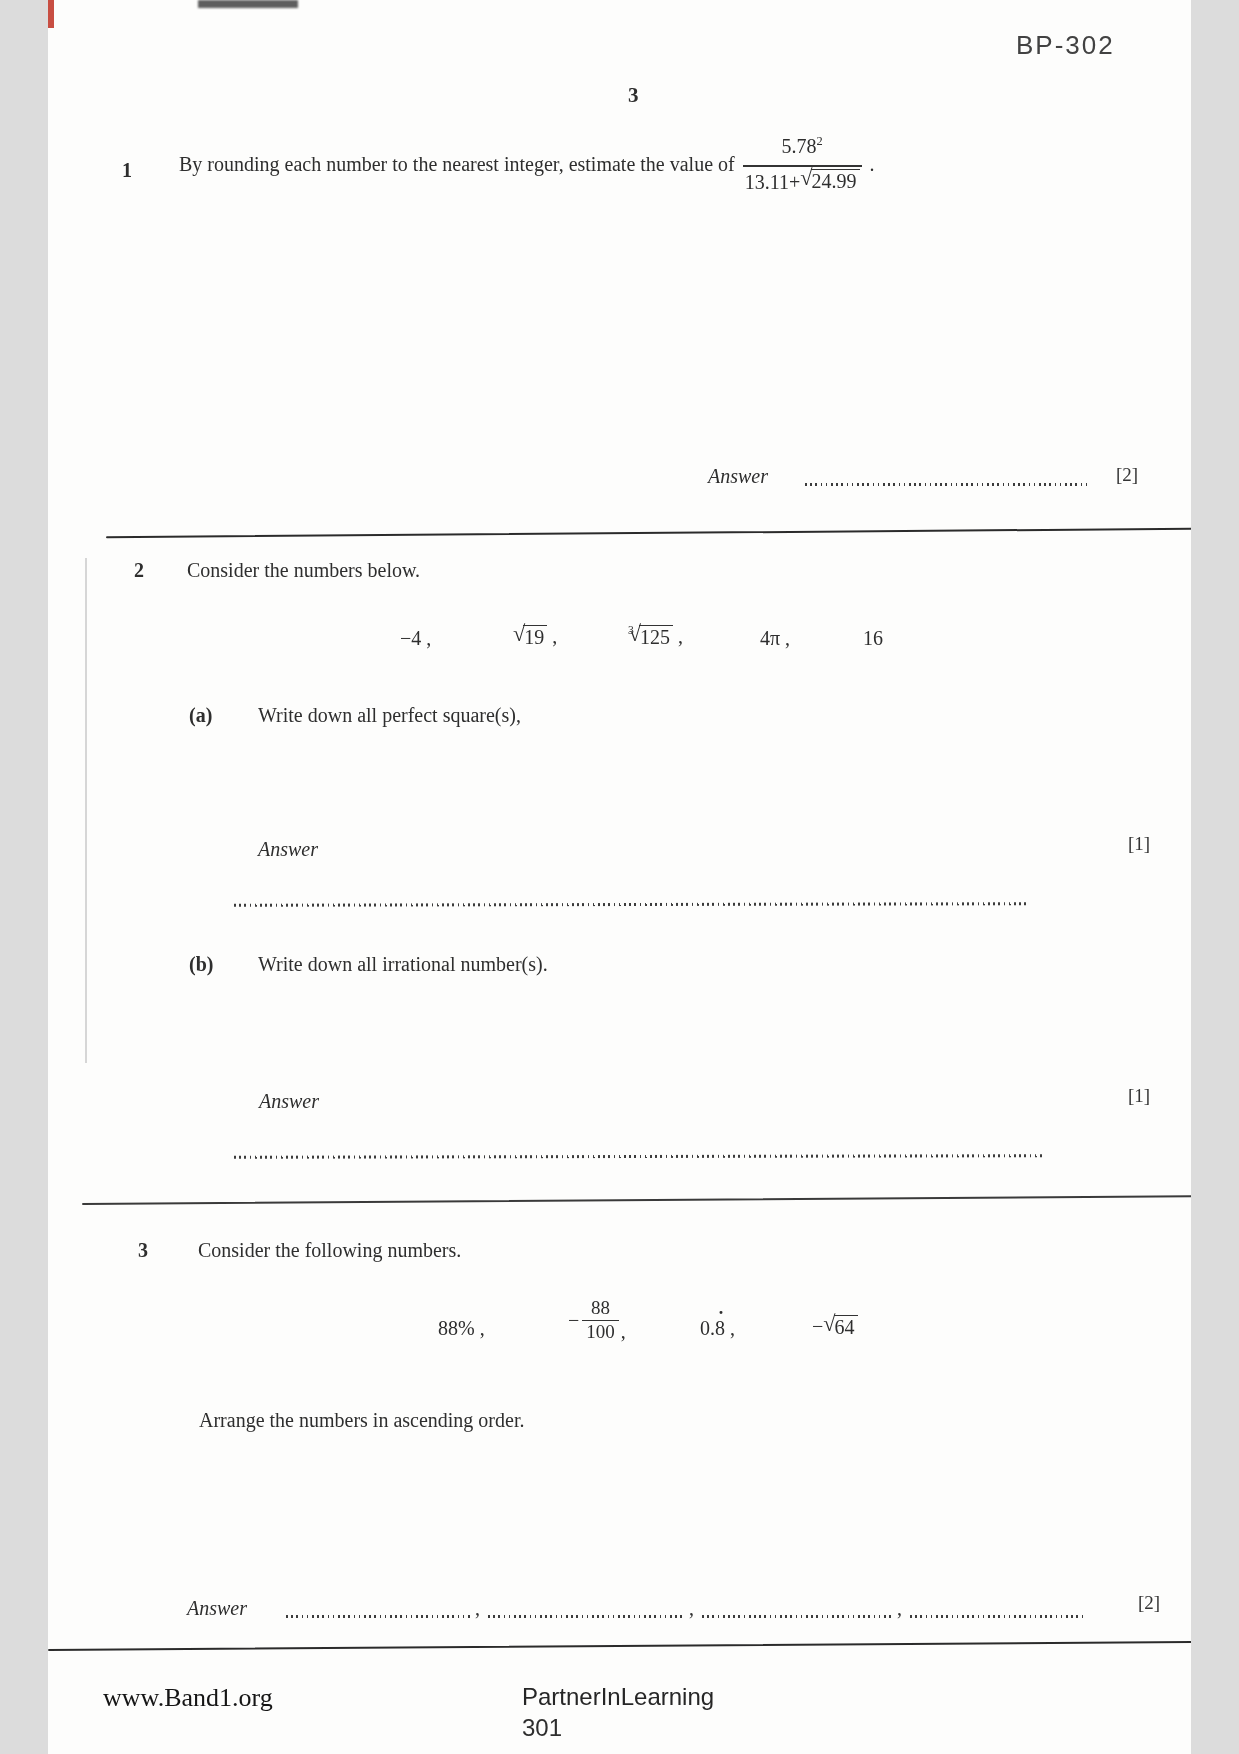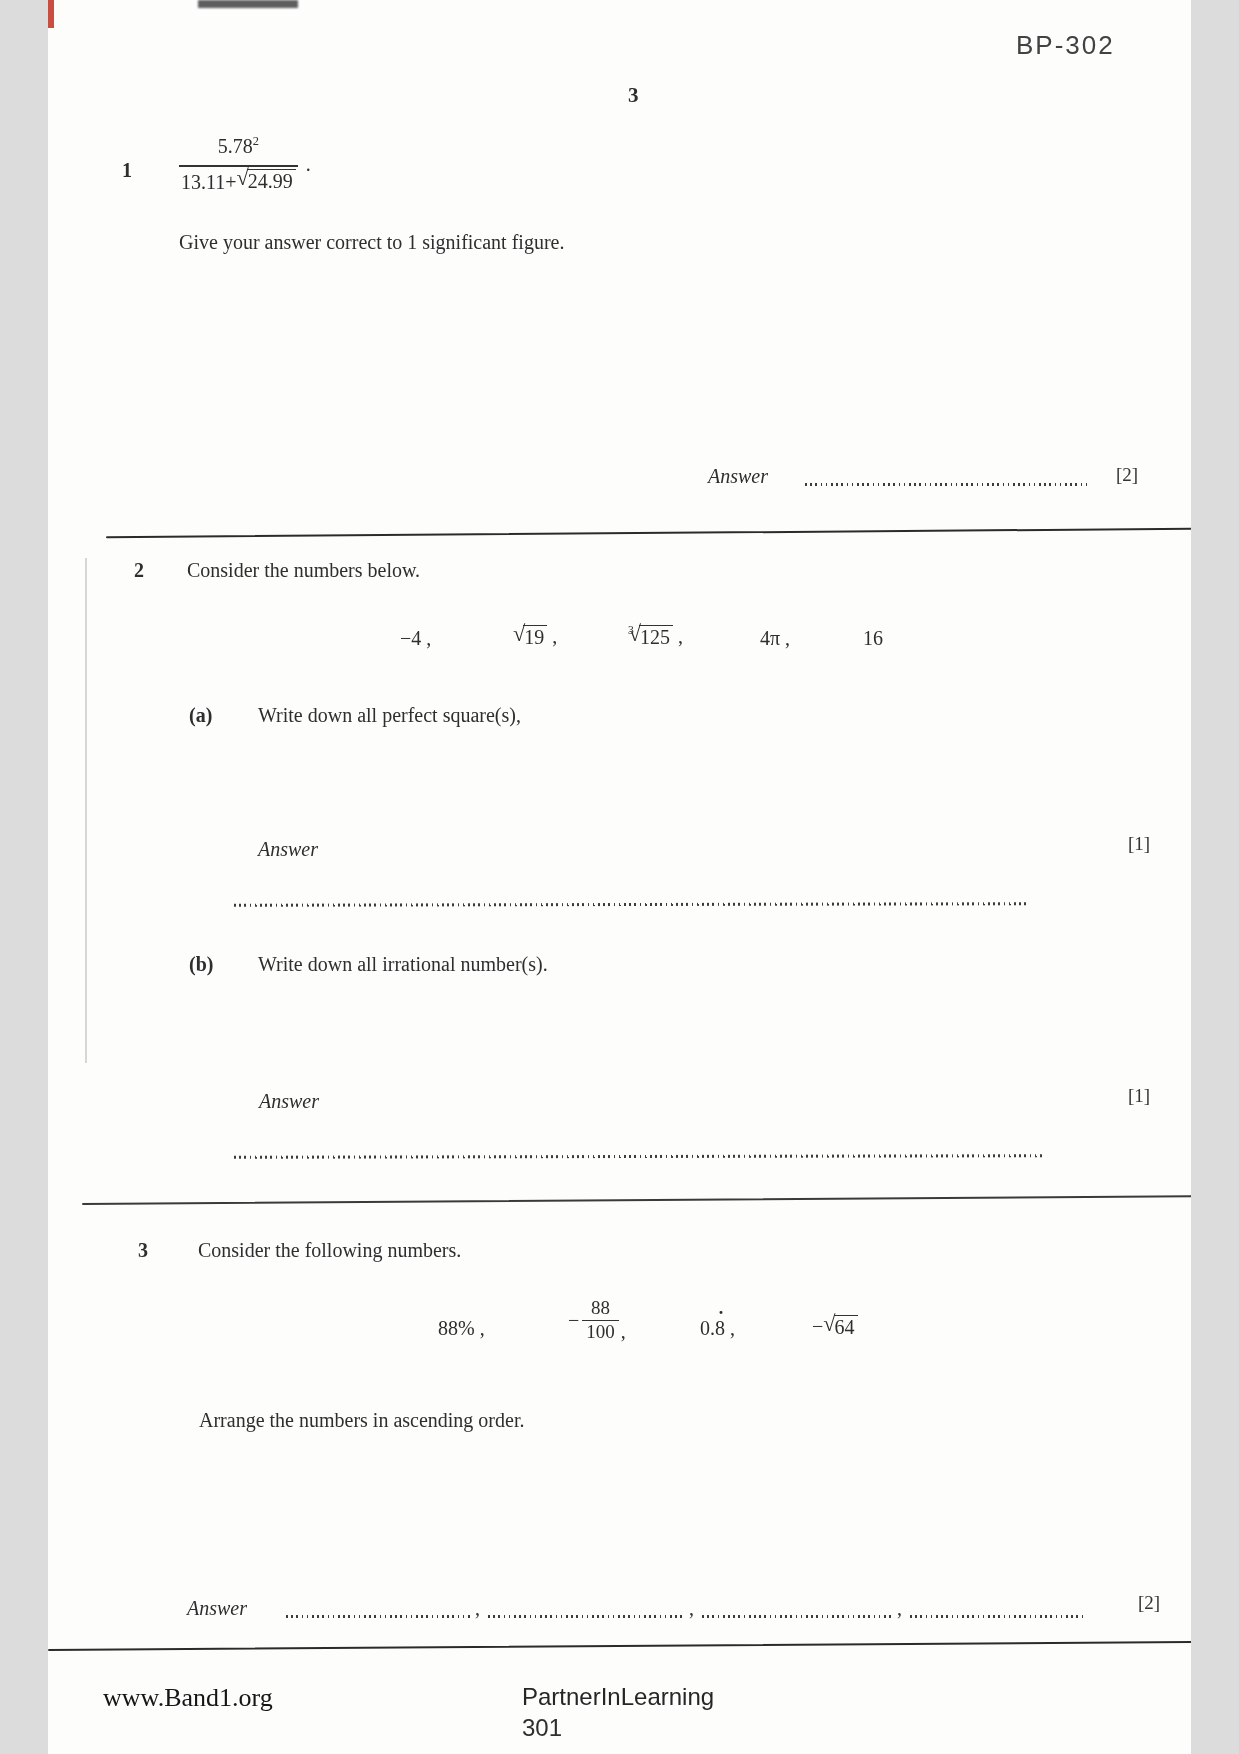--- a/index.html
+++ b/index.html
@@ -56,35 +56,35 @@
   <div class="abs" style="left:0;top:0;width:6px;height:28px;background:#c23b2e;opacity:.9;"></div>
   <div class="abs" style="left:1233px;top:70px;width:3px;height:170px;background:#5a5a5a;opacity:.55;"></div>
   <div class="abs" style="left:37px;top:558px;width:1.5px;height:505px;background:#bdbdbd;opacity:.6;"></div>
 
   <div class="abs" style="left:968px;top:30px;font-family:'Liberation Sans',sans-serif;font-size:26px;letter-spacing:2px;color:#424242;">BP-302</div>
   <div class="abs txt bold" style="left:580px;top:82px;font-size:21px;">3</div>
 
   <div class="abs txt bold" style="left:74px;top:158px;">1</div>
 
   <div class="abs" style="left:131px;top:118px;height:92px;display:flex;align-items:center;gap:8px;">
+    <span class="txt">By rounding each number to the nearest integer, estimate the value of</span>
     <span class="frac">
       <span class="num"><span>5.78</span><sup>2</sup></span>
       <span class="fbar"></span>
       <span class="den">
         <span>13.11+</span>
           <span class="sqrt">
             <span class="sign">√</span>
             <span class="rad">24.99</span>
           </span>
       </span>
     </span>
     <span class="txt" style="align-self:center;">.</span>
   </div>
 
-  <div class="abs txt" style="left:131px;top:230px;">Give your answer correct to 1 significant figure.</div>
 
   <div class="abs" style="left:0;top:462px;width:1239px;height:34px;">
     <span class="abs txt ital" style="left:660px;top:2px;">Answer</span>
     <div class="abs dotline" style="left:757px;top:21px;width:286px;"></div>
     <span class="abs marks" style="left:1068px;top:2px;">[2]</span>
   </div>
 
   <div class="abs hline" style="left:58px;top:532px;width:1090px;transform:rotate(-0.45deg);"></div>
 
   <div class="abs txt bold" style="left:86px;top:558px;">2</div>

